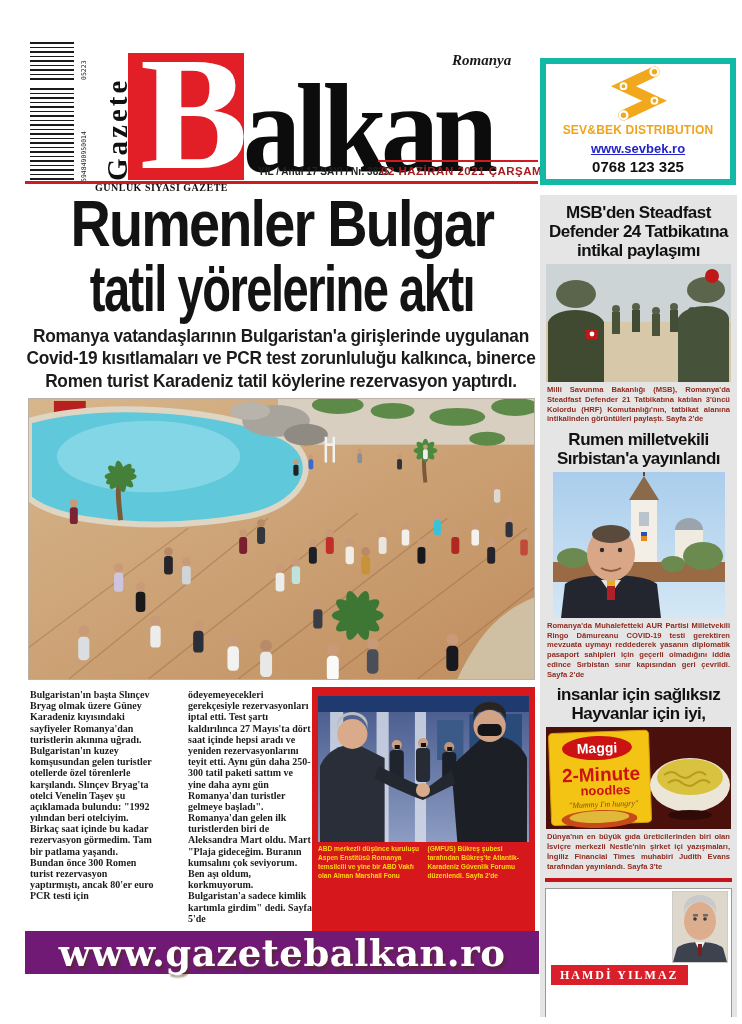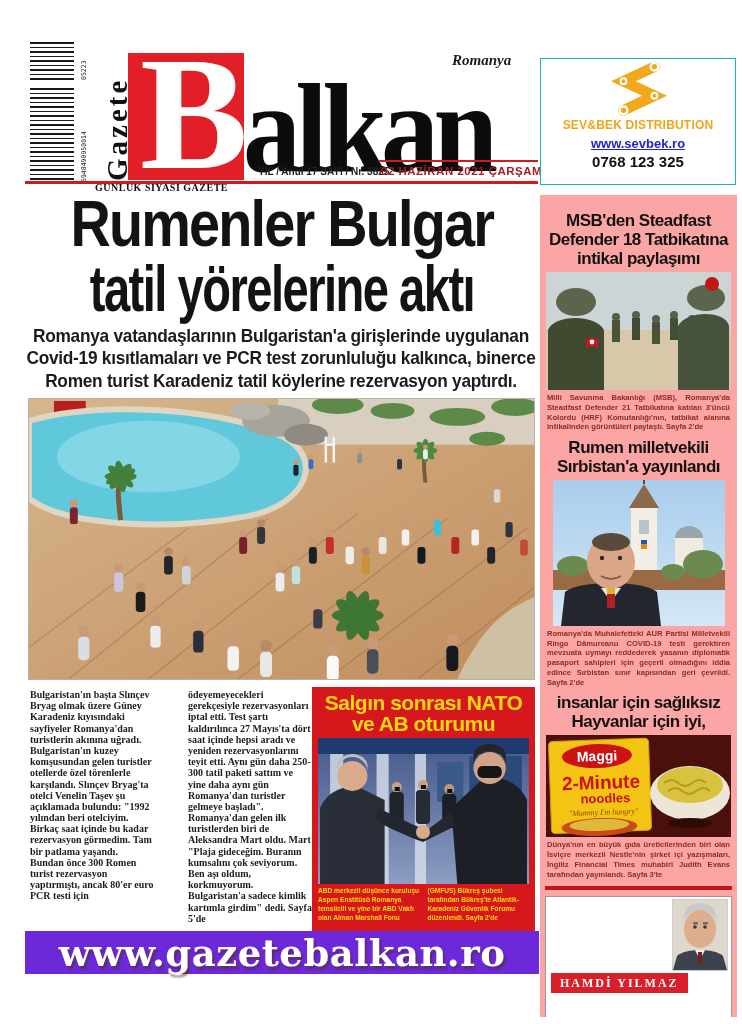--- a/index.html
+++ b/index.html
@@ -24,21 +24,21 @@
           font-size:126px;line-height:1;color:#0c0c0c;letter-spacing:-6px;transform:scaleX(.92);transform-origin:0 0;white-space:nowrap;}
   .logo-region{position:absolute;left:452px;top:52px;font-family:"Liberation Serif",serif;font-style:italic;
           font-weight:bold;font-size:15px;color:#1a1a1a;}
   .mast-row{position:absolute;top:163px;font-weight:bold;}
   .tagline{left:95px;font-family:Liberation Serif, serif;font-size:10px;letter-spacing:.5px;color:#111;margin-top:19px;}
   .issue{left:258px;font-size:10px;color:#222;top:166px;font-family:"Liberation Sans",sans-serif;}
   .mast-date{left:381px;top:165px;font-size:11.5px;color:#a51d21;letter-spacing:.5px;}
   .rule-red-top{position:absolute;left:378px;top:160px;width:160px;height:2px;background:#cf1a1f;}
   .rule-red{position:absolute;left:25px;top:181px;width:513px;height:3px;background:#cf1a1f;}
   
-  .dist-box{position:absolute;left:540px;top:58px;width:196px;height:127px;border:1px solid #14b8a6;
+  .dist-box{position:absolute;left:540px;top:58px;width:196px;height:127px;border:6px solid #14b8a6;
         background:#fff;box-sizing:border-box;display:flex;flex-direction:column;align-items:center;}
   .dist-name{color:#f0a41b;font-weight:bold;font-size:12px;letter-spacing:.2px;margin-top:1px;}
   .dist-site{color:#2323c8;font-weight:bold;font-size:13px;text-decoration:underline;margin-top:4px;}
   .dist-phone{color:#111;font-weight:bold;font-size:15px;margin-top:2px;}
   
   .hl-line{position:absolute;left:25px;width:513px;display:flex;justify-content:center;overflow:visible;}
   .hl-line span{white-space:nowrap;font-weight:bold;color:#131313;font-size:62px;line-height:62px;letter-spacing:-2px;}
   .hl1{top:193px;align-items:center;} .hl1 span{transform:scale(.9,1.05);}
   .hl2{top:258px;} .hl2 span{transform:scale(.76,1.05);}
   .subhead{position:absolute;left:-1px;top:325px;width:564px;text-align:center;font-weight:bold;
@@ -47,27 +47,27 @@
   .body-cols{position:absolute;left:30px;top:689px;width:282px;height:242px;display:flex;gap:34px;overflow:hidden;}
   .bcol{width:124px;font-family:"Liberation Serif",serif;font-size:10px;line-height:1.12;color:#1c1c1c;font-weight:bold;}
   
   .nato{position:absolute;left:312px;top:687px;width:223px;height:244px;background:#d6181c;
         box-sizing:border-box;padding:5px 6px;}
   .nato-hl{color:#ffd80e;font-weight:bold;font-size:21px;line-height:1.0;text-align:center;letter-spacing:-.5px;}
   .nato-photo{width:100%;height:146px;margin-top:4px;display:block;}
   .nato-caps{display:flex;gap:8px;margin-top:3px;}
   .nato-cap{width:50%;color:#ffd80e;font-weight:bold;font-size:6.6px;line-height:1.35;text-align:left;}
   
-  .footer-banner{position:absolute;left:25px;top:931px;width:514px;height:43px;background:#6d28d9;
+  .footer-banner{position:absolute;left:25px;top:931px;width:514px;height:43px;background:#701a75;
         display:flex;align-items:center;justify-content:center;}
   .footer-banner span{font-family:"DejaVu Serif",serif;font-weight:bold;font-size:37px;color:#fff;
         letter-spacing:.5px;text-shadow:2px 3px 2px rgba(70,50,5,.5);}
   
-  .sidebar{position:absolute;left:540px;top:195px;width:197px;height:822px;background:#fca5a5;
-        box-sizing:border-box;padding:16px 5px;overflow:hidden;}
+  .sidebar{position:absolute;left:540px;top:195px;width:197px;height:822px;background:#e5e5e5;
+        box-sizing:border-box;padding:8px 5px;overflow:hidden;}
   .sb-hl{font-weight:bold;text-align:center;font-size:17px;line-height:1.12;letter-spacing:-.5px;color:#111;}
   .sb-photo{display:block;margin:4px auto 3px auto;}
   .sb-cap{font-weight:bold;font-size:7.6px;line-height:1.28;color:#8f2b1f;text-align:justify;padding:0 2px;}
   .sb-rule{height:4px;background:#c4161a;margin:7px 0 6px 0;}
   .colm-box{background:#fff;border:1px solid #9a9a9a;padding:4px 5px;position:relative;min-height:156px;box-sizing:border-box;}
   .colm-banner{display:inline-block;background:#d9202a;color:#fff;font-family:"Liberation Serif",serif;
         font-weight:bold;font-size:12px;letter-spacing:2px;padding:3px 9px 2px 9px;}
   .colm-portrait{float:right;margin:-2px -2px 2px 4px;border:1px solid #ccc;}
   .colm-title{font-family:"Liberation Serif",serif;font-weight:bold;font-size:16.5px;line-height:1.15;
         color:#101010;margin:4px 0 4px 6px;}
@@ -340,24 +340,20 @@
         </g>
     </g>
   </svg>
 
   <div class="body-cols">
     <div class="bcol">Bulgaristan'ın başta Slınçev Bryag olmak üzere Güney Karadeniz kıyısındaki sayfiyeler Romanya'dan turistlerin akınına uğradı. Bulgaristan'ın kuzey komşusundan gelen turistler otellerde özel törenlerle karşılandı. Slınçev Bryag'ta otelci Venelin Taşev şu açıklamada bulundu: "1992 yılından beri otelciyim. Birkaç saat içinde bu kadar rezervasyon görmedim. Tam bir patlama yaşandı. Bundan önce 300 Romen turist rezervasyon yaptırmıştı, ancak 80'er euro PCR testi için</div>
     <div class="bcol">ödeyemeyecekleri gerekçesiyle rezervasyonları iptal etti. Test şartı kaldırılınca 27 Mayıs'ta dört saat içinde hepsi aradı ve yeniden rezervasyonlarını teyit etti. Aynı gün daha 250- 300 tatil paketi sattım ve yine daha aynı gün Romanya'dan turistler gelmeye başladı". Romanya'dan gelen ilk turistlerden biri de Aleksandra Mart oldu. Mart "Plaja gideceğim. Buranın kumsalını çok seviyorum. Ben aşı oldum, korkmuyorum. Bulgaristan'a sadece kimlik kartımla girdim" dedi. Sayfa 5'de</div>
   </div>
 
   <div class="nato">
-    <div class="nato-hl">
-      <div>Salgın sonrası NATO</div>
-      <div>ve AB oturumu</div>
-    </div>
     <svg class="nato-photo" viewBox="0 0 209 146" preserveAspectRatio="none">
       <defs>
           <linearGradient id="hallg" x1="0" y1="0" x2="0" y2="1">
         <stop offset="0" stop-color="#45588a"></stop>
             <stop offset="1" stop-color="#8c9cc2"></stop>
           </linearGradient>
         </defs>
       <rect width="209" height="146" fill="url(#hallg)"></rect>
       <rect width="209" height="16" fill="#1f3a6e"></rect>
       <g fill="#d4dae8" opacity=".85">
@@ -408,21 +404,21 @@
   </div>
 
   <div class="footer-banner">
     <span>www.gazetebalkan.ro</span>
   </div>
 
   <div class="sidebar">
 
     <div class="sb-hl">
       <div>MSB'den Steadfast</div>
-      <div>Defender 18 Tatbikatına</div>
+      <div>Defender 24 Tatbikatına</div>
       <div>intikal paylaşımı</div>
     </div>
     <svg class="sb-photo" width="185" height="118" viewBox="0 0 185 118">
       <rect width="185" height="118" fill="#ccd4d6"></rect>
       <rect y="58" width="185" height="60" fill="#d6c8a8"></rect>
       <g>
         <g transform="translate(70,52)">
             <circle cy="-7" r="4" fill="#55604a"></circle>
             <rect x="-4" y="-4" width="8" height="22" fill="#4a5238"></rect>
           </g>

